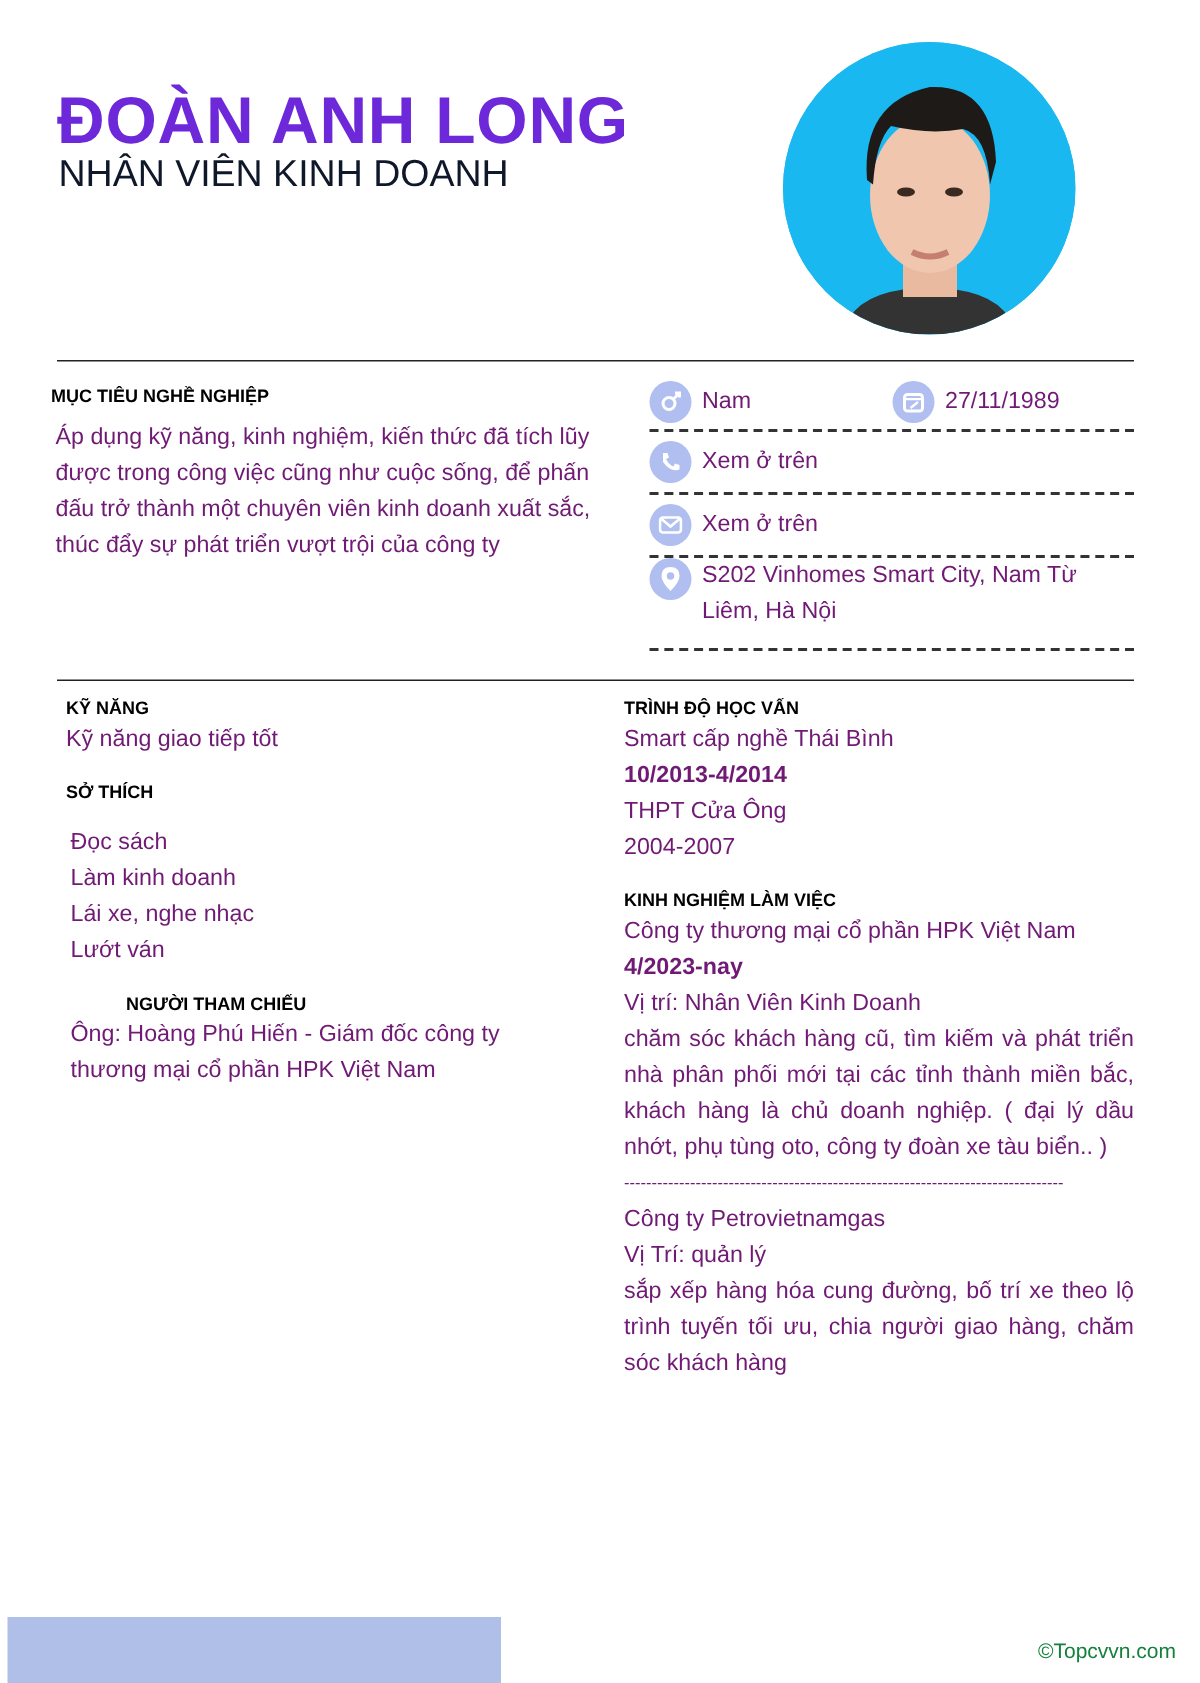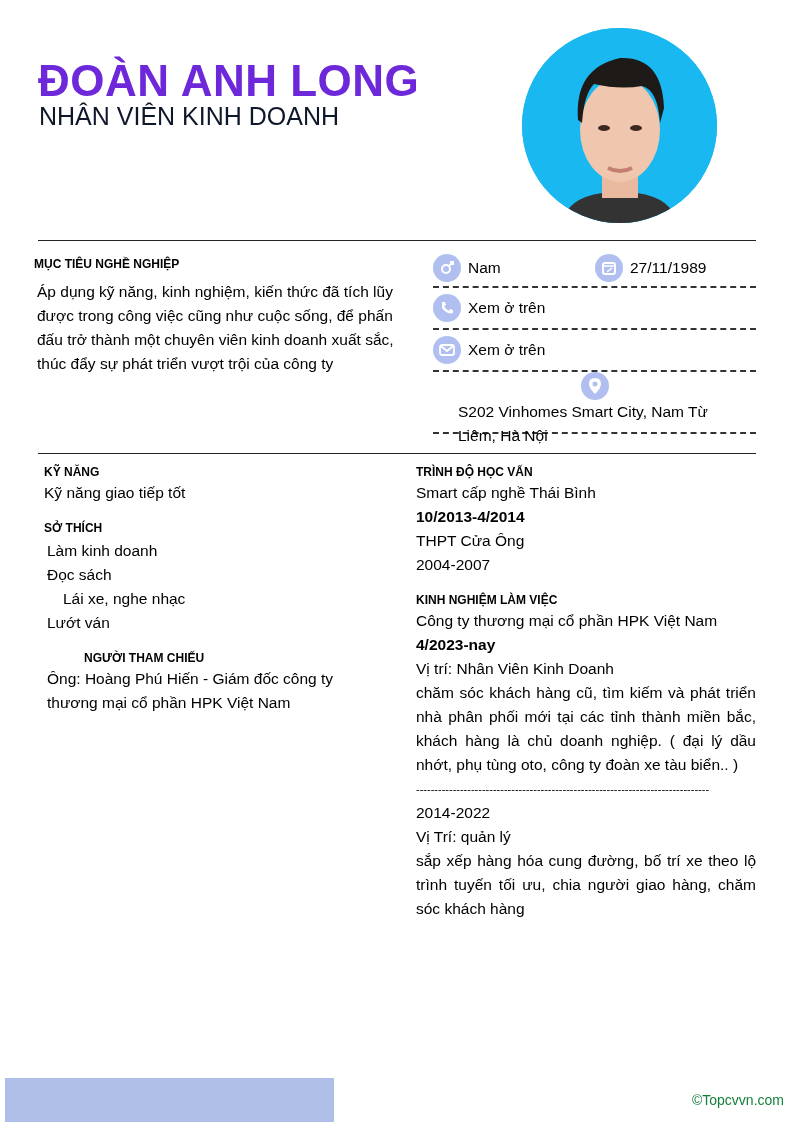--- a/index.html
+++ b/index.html
@@ -4,21 +4,21 @@
 <style>
   html, body { margin: 0; padding: 0; }
   body { width: 800px; height: 1122px; background: #ffffff; position: relative; overflow: hidden;
          font-family: "Liberation Sans", "DejaVu Sans", sans-serif; color: #111; }
   .abs { position: absolute; }
   .name { left: 38px; top: 56px; font-size: 44px; font-weight: bold; letter-spacing: 0.5px; color: #6d28d9; }
   .title { left: 39px; top: 102px; font-size: 25px; color: #0f172a; }
   .photo { left: 522px; top: 28px; width: 195px; height: 195px; border-radius: 50%; background: #1ab8f0; overflow: hidden; }
   .hr { height: 1px; background: #222; }
   .sec-h { font-size: 12px; font-weight: bold; color: #000; }
-  .txt { font-size: 15.5px; line-height: 24px; color: #000000; }
+  .txt { font-size: 15.5px; line-height: 24px; color: #701a75; }
   .bold { font-weight: bold; }
   .contact-row { border-bottom: 2px dashed #333; }
   .icon { width: 28px; height: 28px; border-radius: 50%; background: #b0bff0; display: flex; align-items: center; justify-content: center; }
   .justify { text-align: justify; }
   .footer-bar { left: 5px; top: 1078px; width: 329px; height: 44px; background: #b0bfe8; }
   .copyright { right: 16px; top: 1092px; font-size: 14px; color: #15803d; }
 </style>
 </head>
 <body>
 
@@ -70,59 +70,59 @@
   </div>
   <div class="contact-row" style="display:flex; align-items:center; height:40px;">
     <div class="icon">
       <svg width="16" height="16" viewBox="0 0 16 16">
           <rect x="1" y="3" width="14" height="10" rx="2" fill="none" stroke="#fff" stroke-width="1.8"></rect>
           <path d="M2 4 L8 9 L14 4" stroke="#fff" stroke-width="1.8" fill="none"></path>
         </svg>
     </div>
     <span class="txt" style="margin-left:7px;">Xem ở trên</span>
   </div>
-  <div class="contact-row" style="display:flex; align-items:center; height:60px;flex-direction:column;">
+  <div class="contact-row" style="display:flex; align-items:flex-start; height:60px;">
     <div class="icon" style="flex-shrink:0;">
       <svg width="16" height="18" viewBox="0 0 16 18">
           <path d="M8 1 Q2 1 2 7 Q2 11 8 17 Q14 11 14 7 Q14 1 8 1 Z" fill="#fff"></path>
           <circle cx="8" cy="7" r="2.5" fill="#b0bff0"></circle>
         </svg>
     </div>
     <span class="txt" style="margin-left:7px; width:280px;">S202 Vinhomes Smart City, Nam Từ Liêm, Hà Nội</span>
   </div>
 </div>
 
 <div class="abs hr" style="left:38px; top:453px; width:718px;"></div>
 
 <div class="abs" style="left:44px; top:465px; width:340px;">
   <div class="sec-h" style="margin-bottom:2px;">KỸ NĂNG</div>
   <div class="txt">Kỹ năng giao tiếp tốt</div>
 
-  <div class="sec-h" style="margin-top:16px; margin-bottom:4px;">SỞ THÍCH</div>
+  <div class="sec-h" style="margin-top:16px; margin-bottom:15px;">SỞ THÍCH</div>
+  <div class="txt" style="margin-left:3px;">Đọc sách</div>
   <div class="txt" style="margin-left:3px;">Làm kinh doanh</div>
-  <div class="txt" style="margin-left:3px;">Đọc sách</div>
-  <div class="txt" style="margin-left:19px;">Lái xe, nghe nhạc</div>
+  <div class="txt" style="margin-left:3px;">Lái xe, nghe nhạc</div>
   <div class="txt" style="margin-left:3px;">Lướt ván</div>
 
   <div class="sec-h" style="margin-top:16px; margin-bottom:2px;margin-left:40px;">NGƯỜI THAM CHIẾU</div>
   <div class="txt" style="margin-left:3px; width:310px;">Ông: Hoàng Phú Hiến -  Giám đốc công ty thương mại cổ phần HPK Việt Nam</div>
 </div>
 
 <div class="abs" style="left:416px; top:465px; width:340px;">
   <div class="sec-h" style="margin-bottom:2px;">TRÌNH ĐỘ HỌC VẤN</div>
   <div class="txt">Smart cấp nghề Thái Bình</div>
   <div class="txt bold">10/2013-4/2014</div>
   <div class="txt">THPT Cửa Ông</div>
   <div class="txt">2004-2007</div>
 
   <div class="sec-h" style="margin-top:16px; margin-bottom:2px;">KINH NGHIỆM LÀM VIỆC</div>
   <div class="txt">Công ty thương mại cổ phần HPK Việt Nam</div>
   <div class="txt bold">4/2023-nay</div>
   <div class="txt">Vị trí: Nhân Viên Kinh Doanh</div>
   <div class="txt justify">chăm sóc khách hàng cũ, tìm kiếm và phát triển nhà phân phối mới tại các tỉnh thành miền bắc, khách hàng là chủ doanh nghiệp. ( đại lý dầu nhớt, phụ tùng oto, công ty đoàn xe tàu biển.. )</div>
   <div class="txt" style="font-size:11px; overflow:hidden; white-space:nowrap; width:322px;">--------------------------------------------------------------------------------</div>
-  <div class="txt">2014-2022</div>
+  <div class="txt">Công ty Petrovietnamgas</div>
   <div class="txt">Vị Trí: quản lý</div>
   <div class="txt justify">sắp xếp hàng hóa cung đường, bố trí xe theo lộ trình tuyến tối ưu, chia người giao hàng, chăm sóc khách hàng</div>
 </div>
 
 <div class="abs footer-bar"></div>
 <div class="abs copyright">©Topcvvn.com</div>
 
 </body></html>

